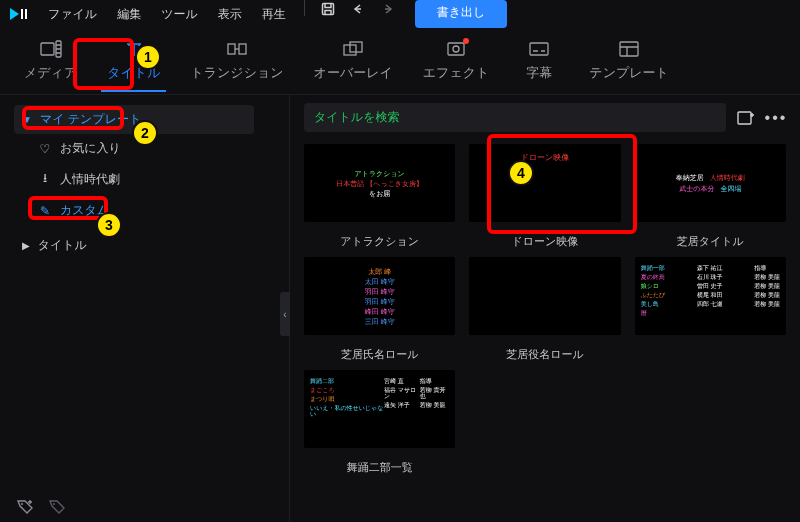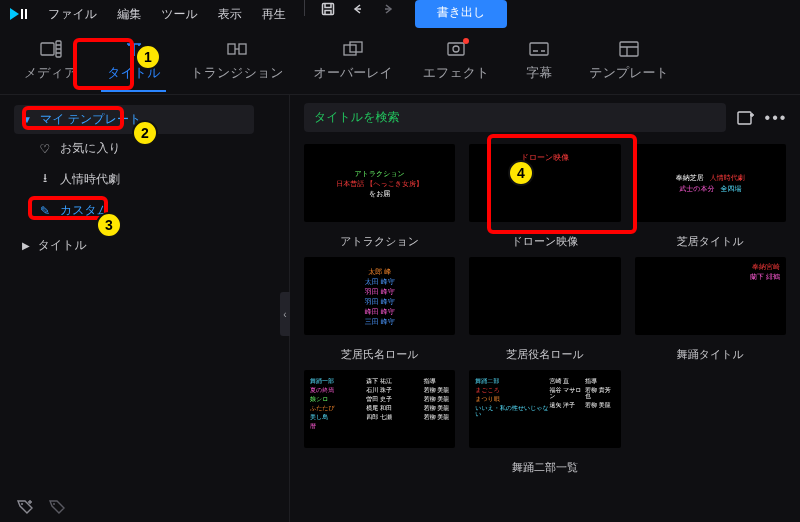--- a/index.html
+++ b/index.html
@@ -418,29 +418,20 @@
           </div>
         </div>
         <div class="card-label">芝居氏名ロール</div>
       </div>
 
       <div class="card">
         <div class="thumb"></div>
         <div class="card-label">芝居役名ロール</div>
       </div>
 
-      <div class="card">
-        <div class="thumb">
-          <div class="t-lines t-right">
-            <span class="tl-red">奉納宮崎</span>
-            <span class="tl-pink">蘭下 緋鶴</span>
-          </div>
-        </div>
-        <div class="card-label">舞踊タイトル</div>
-      </div>
 
       <div class="card">
         <div class="thumb">
           <div class="t-two-col">
             <div class="col">
               <span class="tl-cyan">舞踊一部</span>
               <span class="tl-pink">夏の終焉</span>
               <span class="tl-green">娘シロ</span>
               <span class="tl-orange">ふたたび</span>
               <span class="tl-cyan">美し島</span>

